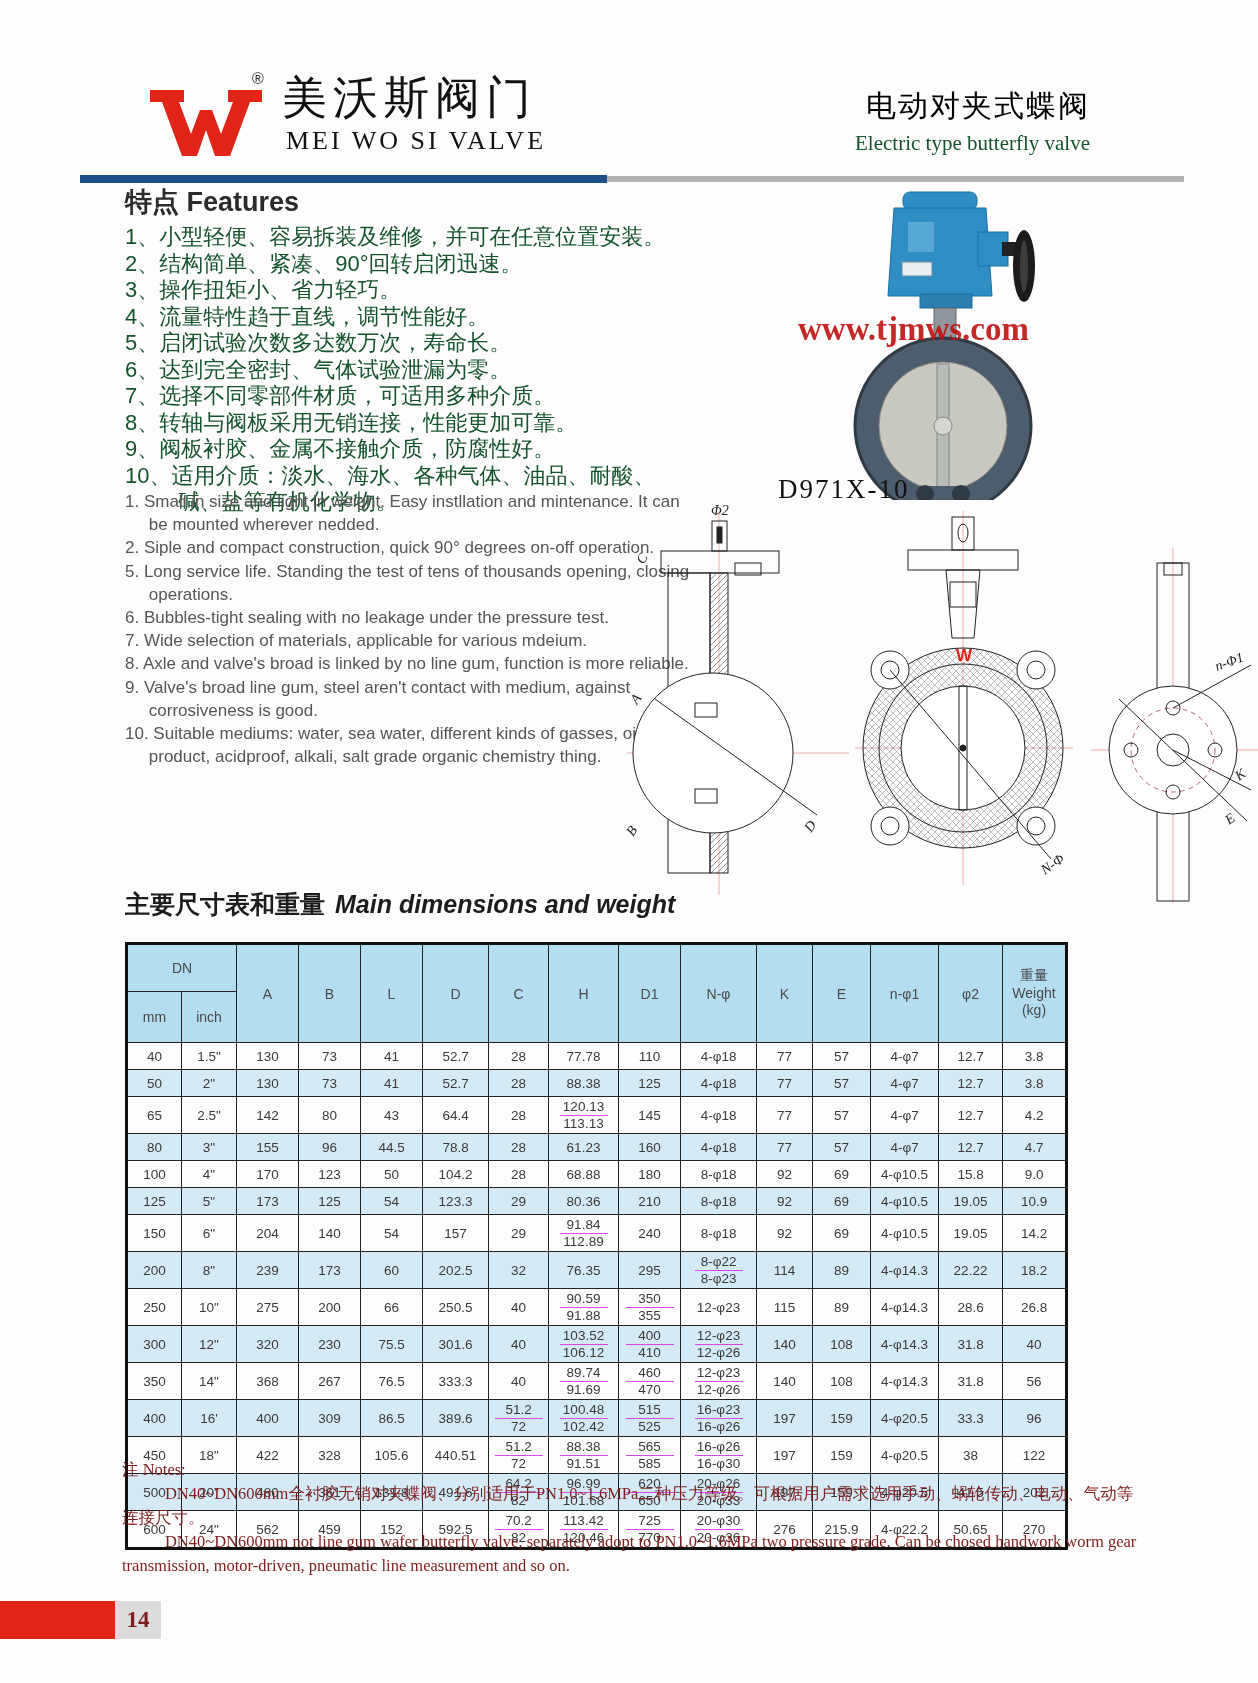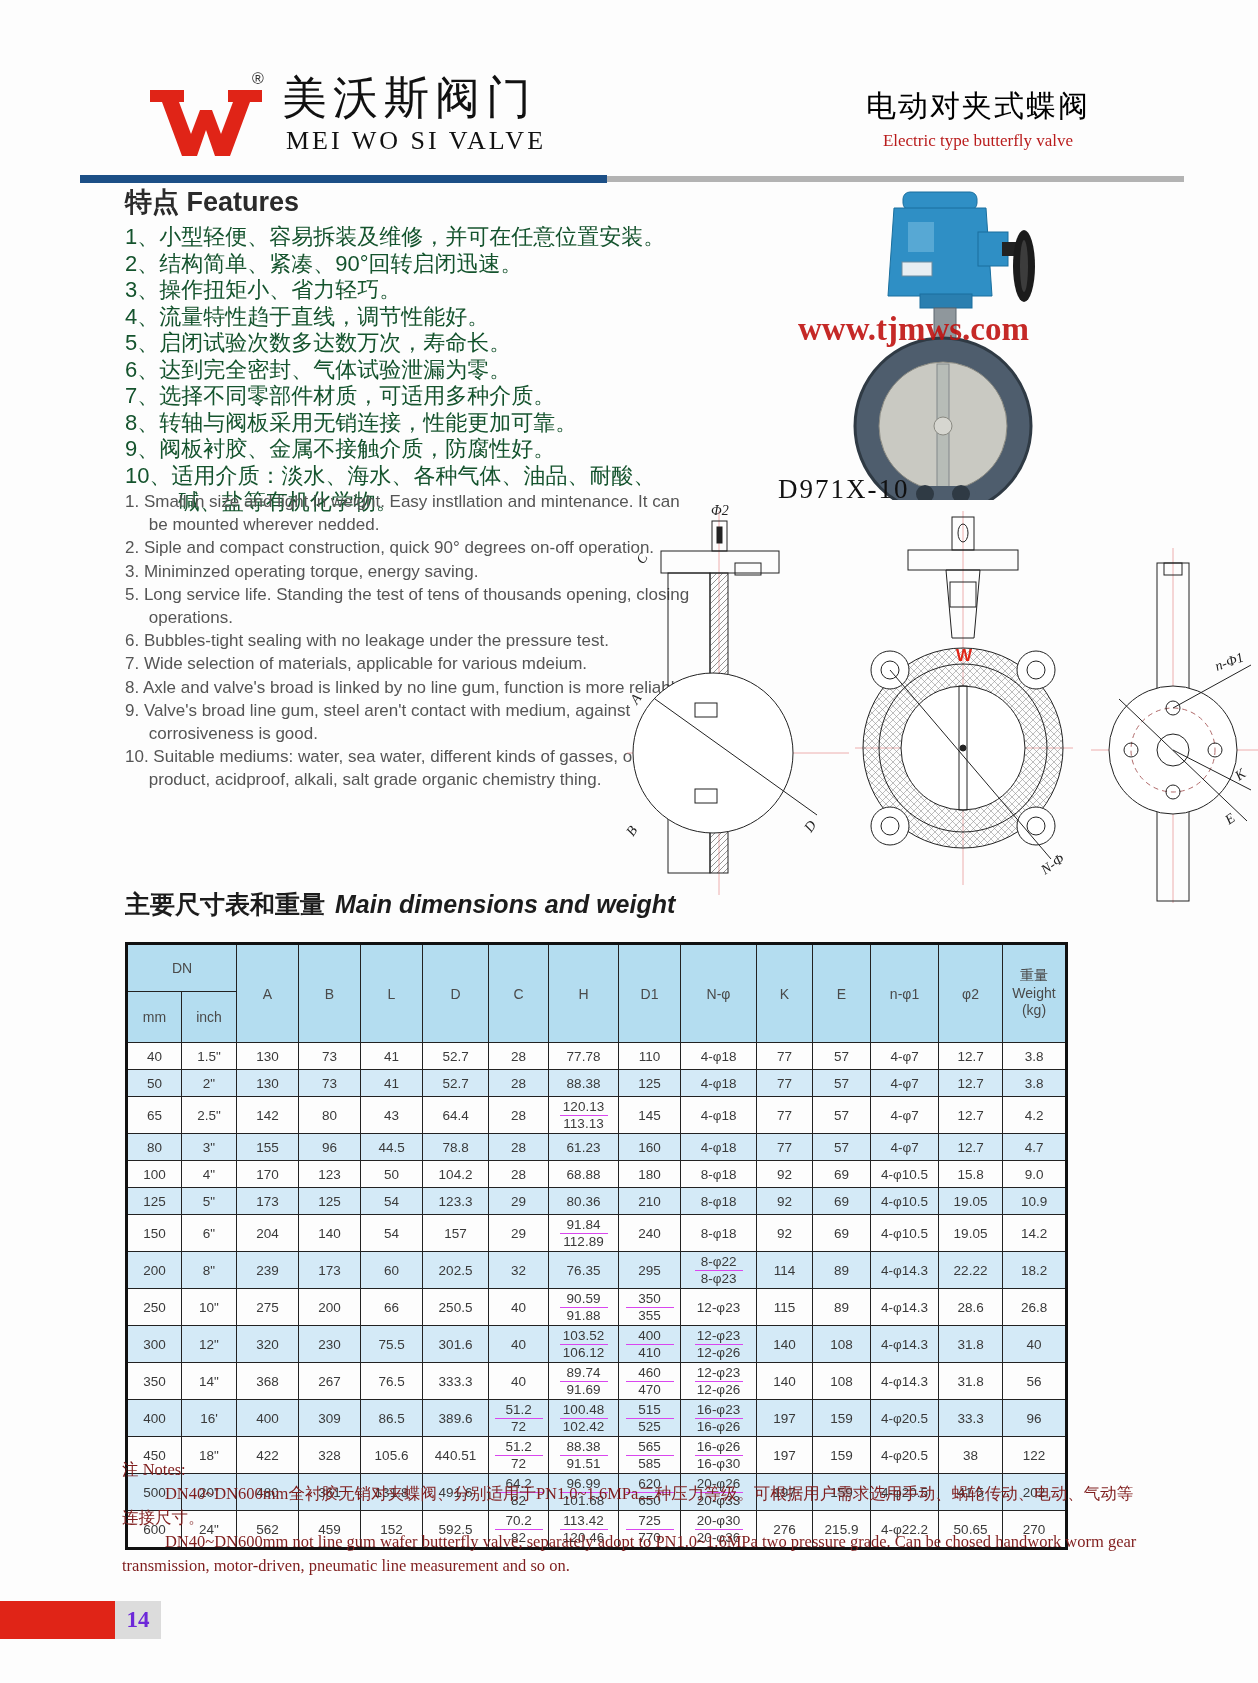--- a/index.html
+++ b/index.html
@@ -8,21 +8,21 @@
 
   
   .logo-mark{position:absolute;left:148px;top:80px;width:120px;height:80px;}
   .logo-reg{position:absolute;left:252px;top:70px;font-size:16px;color:#333;}
   .company-cn{position:absolute;left:282px;top:68px;font-family:"DejaVu Serif","Liberation Serif",serif;
               font-weight:normal;font-size:45px;letter-spacing:6px;color:#111;}
   .company-en{position:absolute;left:286px;top:126px;font-family:"Liberation Serif",serif;
               font-size:26px;letter-spacing:3px;color:#111;}
   .prod-title{position:absolute;right:168px;top:86px;text-align:right;}
   .prod-cn{font-family:"Liberation Serif",serif;font-size:30px;letter-spacing:2px;color:#000;}
-  .prod-en{font-family:"Liberation Serif",serif;font-size:17px;color:#b91c1c;margin-top:4px;text-align:center;}
+  .prod-en{font-family:"Liberation Serif",serif;font-size:21px;color:#14532d;margin-top:4px;}
   .bar-blue{position:absolute;left:80px;top:175px;width:527px;height:8px;background:var(--bar-blue,#1c4f86);}
   .bar-gray{position:absolute;left:607px;top:176px;width:577px;height:6px;background:var(--bar-gray,#b3b3b3);}
 
   
   .features-title{position:absolute;left:125px;top:184px;font-size:27px;font-weight:bold;color:#2b2b2b;}
   .features-cn{position:absolute;left:125px;top:224px;width:566px;font-size:22px;line-height:26.5px;color:#14532d;}
   .features-cn div{padding-left:2.4em;text-indent:-2.4em;}
   .features-en{position:absolute;left:125px;top:490px;width:578px;font-size:17px;line-height:23.2px;color:#555;}
   .features-en div{padding-left:1.4em;text-indent:-1.4em;}
 
@@ -55,21 +55,21 @@
   
   .notes{position:absolute;left:122px;top:1458px;width:1018px;font-family:"Liberation Serif",serif;
          font-size:16.5px;line-height:24px;color:#7f1d1d;}
   .notes p{margin:0;text-indent:2.6em;}
   .notes .label{text-indent:0;}
 
   
   .footer-bar{position:absolute;left:0;top:1601px;width:115px;height:38px;background:var(--accent-red,#e02417);}
   .page-num{position:absolute;left:115px;top:1601px;width:46px;height:38px;background:#dcdcdc;
             display:flex;align-items:center;justify-content:center;
-            font-family:"Liberation Serif",serif;font-weight:bold;font-size:23px;color:#6d28d9;}
+            font-family:"Liberation Serif",serif;font-weight:bold;font-size:23px;color:#7f1d1d;}
 </style>
 </head>
 <body>
 
 <div class="page">
 
   <svg class="logo-mark" viewBox="0 0 120 80">
     <rect x="2" y="10" width="34" height="12" fill="#e02417"></rect>
     <rect x="80" y="10" width="34" height="12" fill="#e02417"></rect>
     <path d="M14,22 L34,76 L49,76 L58,50 L67,76 L82,76 L102,22 L85,22 L73,54 L64,30 L52,30 L43,54 L31,22 Z" fill="#e02417"></path>
@@ -93,21 +93,20 @@
       <div>5、启闭试验次数多达数万次，寿命长。</div>
       <div>6、达到完全密封、气体试验泄漏为零。</div>
       <div>7、选择不同零部件材质，可适用多种介质。</div>
       <div>8、转轴与阀板采用无销连接，性能更加可靠。</div>
       <div>9、阀板衬胶、金属不接触介质，防腐性好。</div>
       <div>10、适用介质：淡水、海水、各种气体、油品、耐酸、碱、盐等有机化学物。</div>
     </div>
   <div class="features-en">
       <div>1. Small in size and light in weight. Easy instllation and mintenance. It can be mounted wherever nedded.</div>
       <div>2. Siple and compact construction, quick 90° degrees on-off operation.</div>
-      <div>3. Miniminzed operating torque, energy  saving.</div>
       <div>5. Long service life. Standing  the  test of  tens of thousands   opening, closing operations.</div>
       <div>6. Bubbles-tight sealing with no leakage under the pressure test.</div>
       <div>7. Wide selection of materials, applicable for various mdeium.</div>
       <div>8. Axle and valve's broad is linked by no line gum, function is more reliable.</div>
       <div>9. Valve's broad line gum, steel aren't contact with medium, against corrosiveness is good.</div>
       <div>10. Suitable mediums: water, sea water,  different kinds of gasses, oil product, acidproof, alkali, salt grade organic chemistry thing.</div>
     </div>
 
   <svg class="photo" width="340" height="312" viewBox="0 0 340 312">
 

